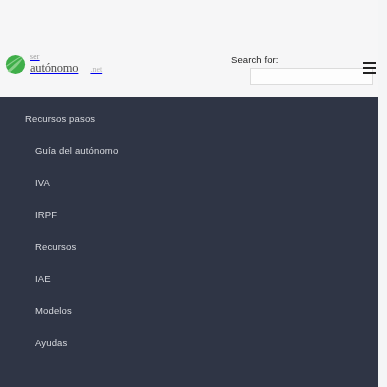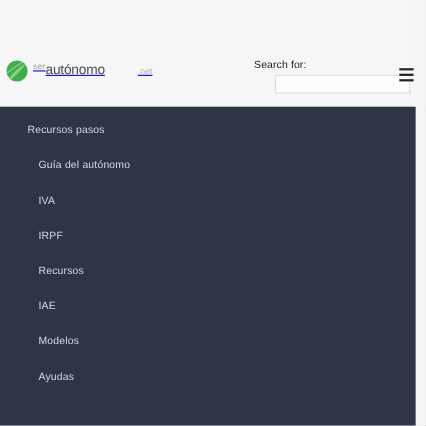--- a/index.html
+++ b/index.html
@@ -45,35 +45,35 @@
   .logo-mark {
     width: 21px;
     height: 21px;
     flex: 0 0 21px;
     position: relative;
     margin-right: 4px;
   }
   .logo-mark svg { display: block; }
   .logo-wordmark {
     display: flex;
-    flex-direction: row;
+    flex-direction: column;
     line-height: 1;
     padding-bottom: 1px;
+    font-family: Liberation Serif, serif;
   }
   .logo-ser {
     font-size: 7.5px;
     color: #9a9a9a;
     letter-spacing: 0.3px;
     margin-bottom: 1px;
     font-weight: 400;
   }
   .logo-bottom {
     display: flex;
     align-items: baseline;
-    gap: 18px;
   }
   .logo-main {
     font-size: 12.5px;
     color: #4d4d4d;
     letter-spacing: -0.2px;
     font-weight: 400;
   }
   .logo-tld {
     font-size: 8px;
     color: #b6b6b6;

